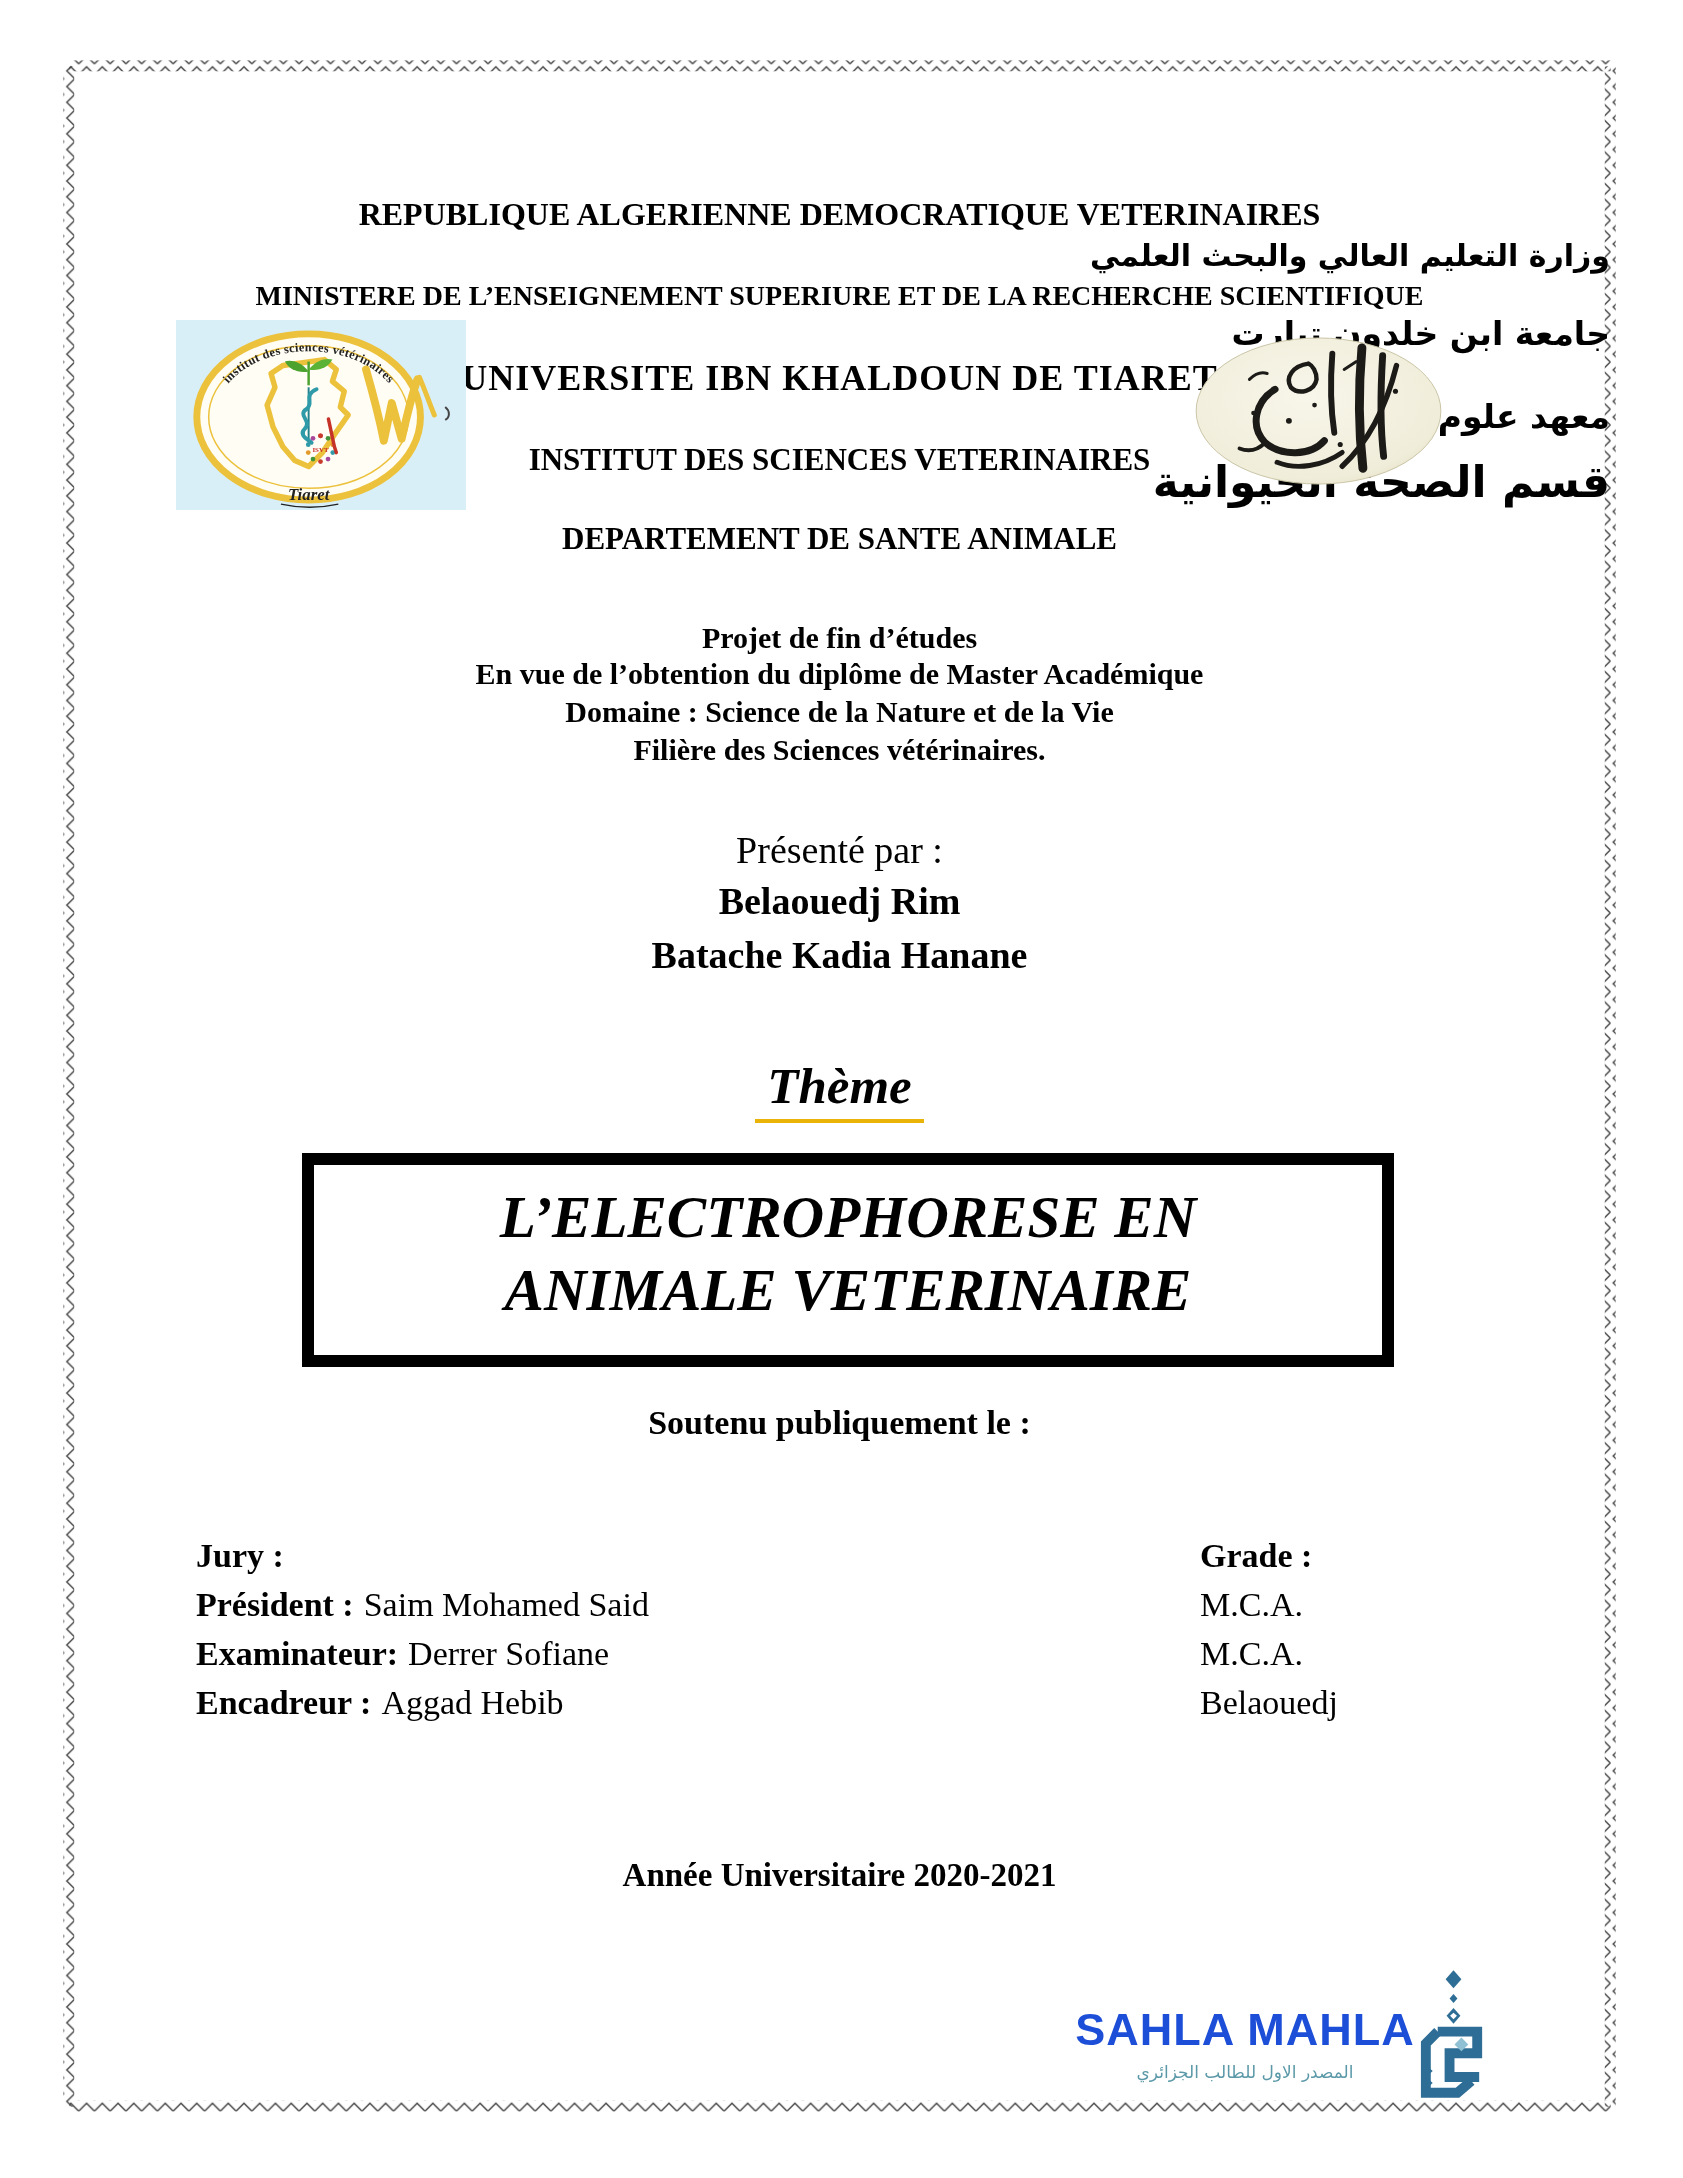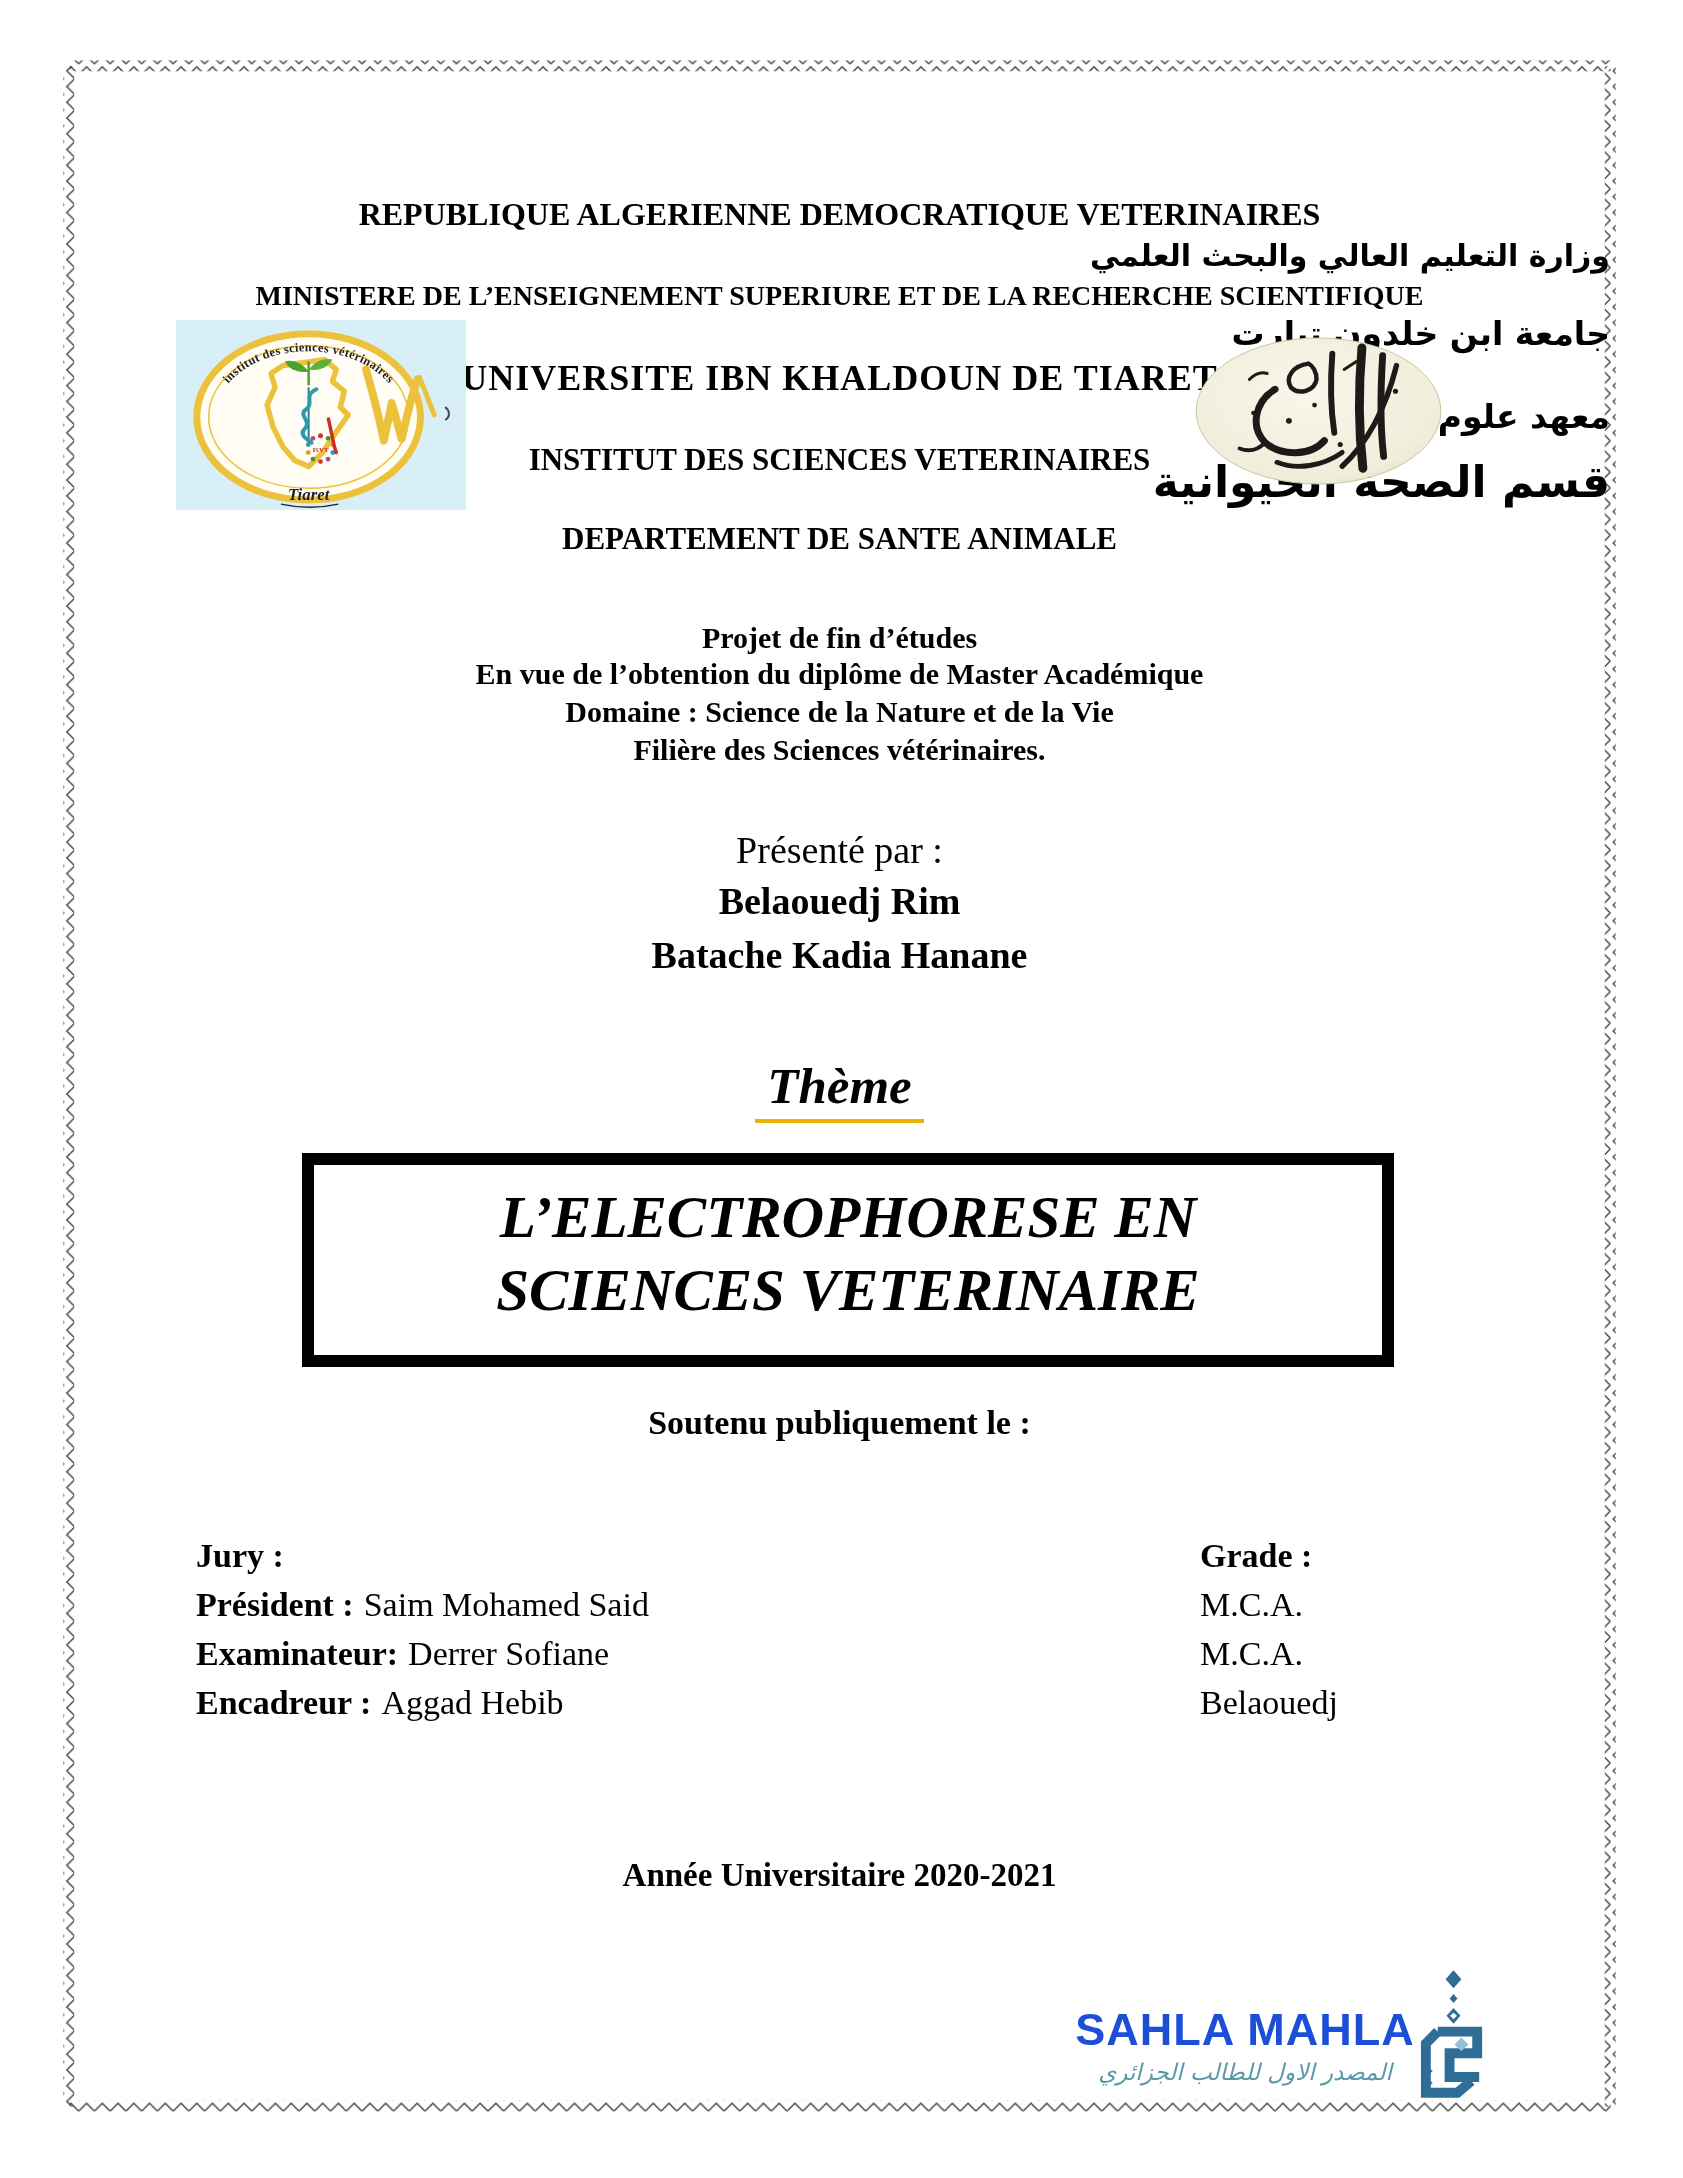--- a/index.html
+++ b/index.html
@@ -57,22 +57,22 @@
   .role { font-weight:bold; margin-right:10px; }
 
   .l-year { top:1857px; font-size:33px; }
 
   .sahla { position:absolute; left:1074px; top:2006px; width:342px; text-align:center; }
   .sahla .brand {
     font-family:"Liberation Sans", sans-serif; font-weight:bold;
     font-size:45px; line-height:48px; letter-spacing:1px; color:#1d4ed8; white-space:nowrap;
   }
   .sahla .tag {
-    font-family:"DejaVu Sans", sans-serif; font-size:23px; line-height:36px;
-    color:#5b99a8; direction:rtl; white-space:nowrap;font-style:italic;
+    font-family:"DejaVu Sans", sans-serif; font-size:17px; line-height:36px;
+    color:#5b99a8; direction:rtl; white-space:nowrap;
   }
 
   svg { position:absolute; display:block; }
   .frame-svg { left:0; top:0; }
   .logo-left  { left:176px;  top:320px; }
   .logo-right { left:1194px; top:336px; }
   .mark-svg   { left:1414px; top:1968px; }
 </style>
 </head>
 <body>
@@ -190,21 +190,21 @@
 <div class="line l-pres">Présenté par :</div>
 <div class="line l-auth1">Belaouedj Rim</div>
 <div class="line l-auth2">Batache Kadia Hanane</div>
 
 <div class="line l-theme">
   <span>Thème</span>
 </div>
 
 <div class="title-box">
   <div class="t">L’ELECTROPHORESE EN</div>
-  <div class="t">SCIENCES VETERINAIRE</div>
+  <div class="t">ANIMALE VETERINAIRE</div>
 </div>
 
 <div class="line l-sout">Soutenu publiquement le :</div>
 
 <div class="jury">
   <div class="b">Jury :</div>
   <div>
     <span class="role">Président :</span><span>Saim Mohamed Said</span>
   </div>
   <div>

